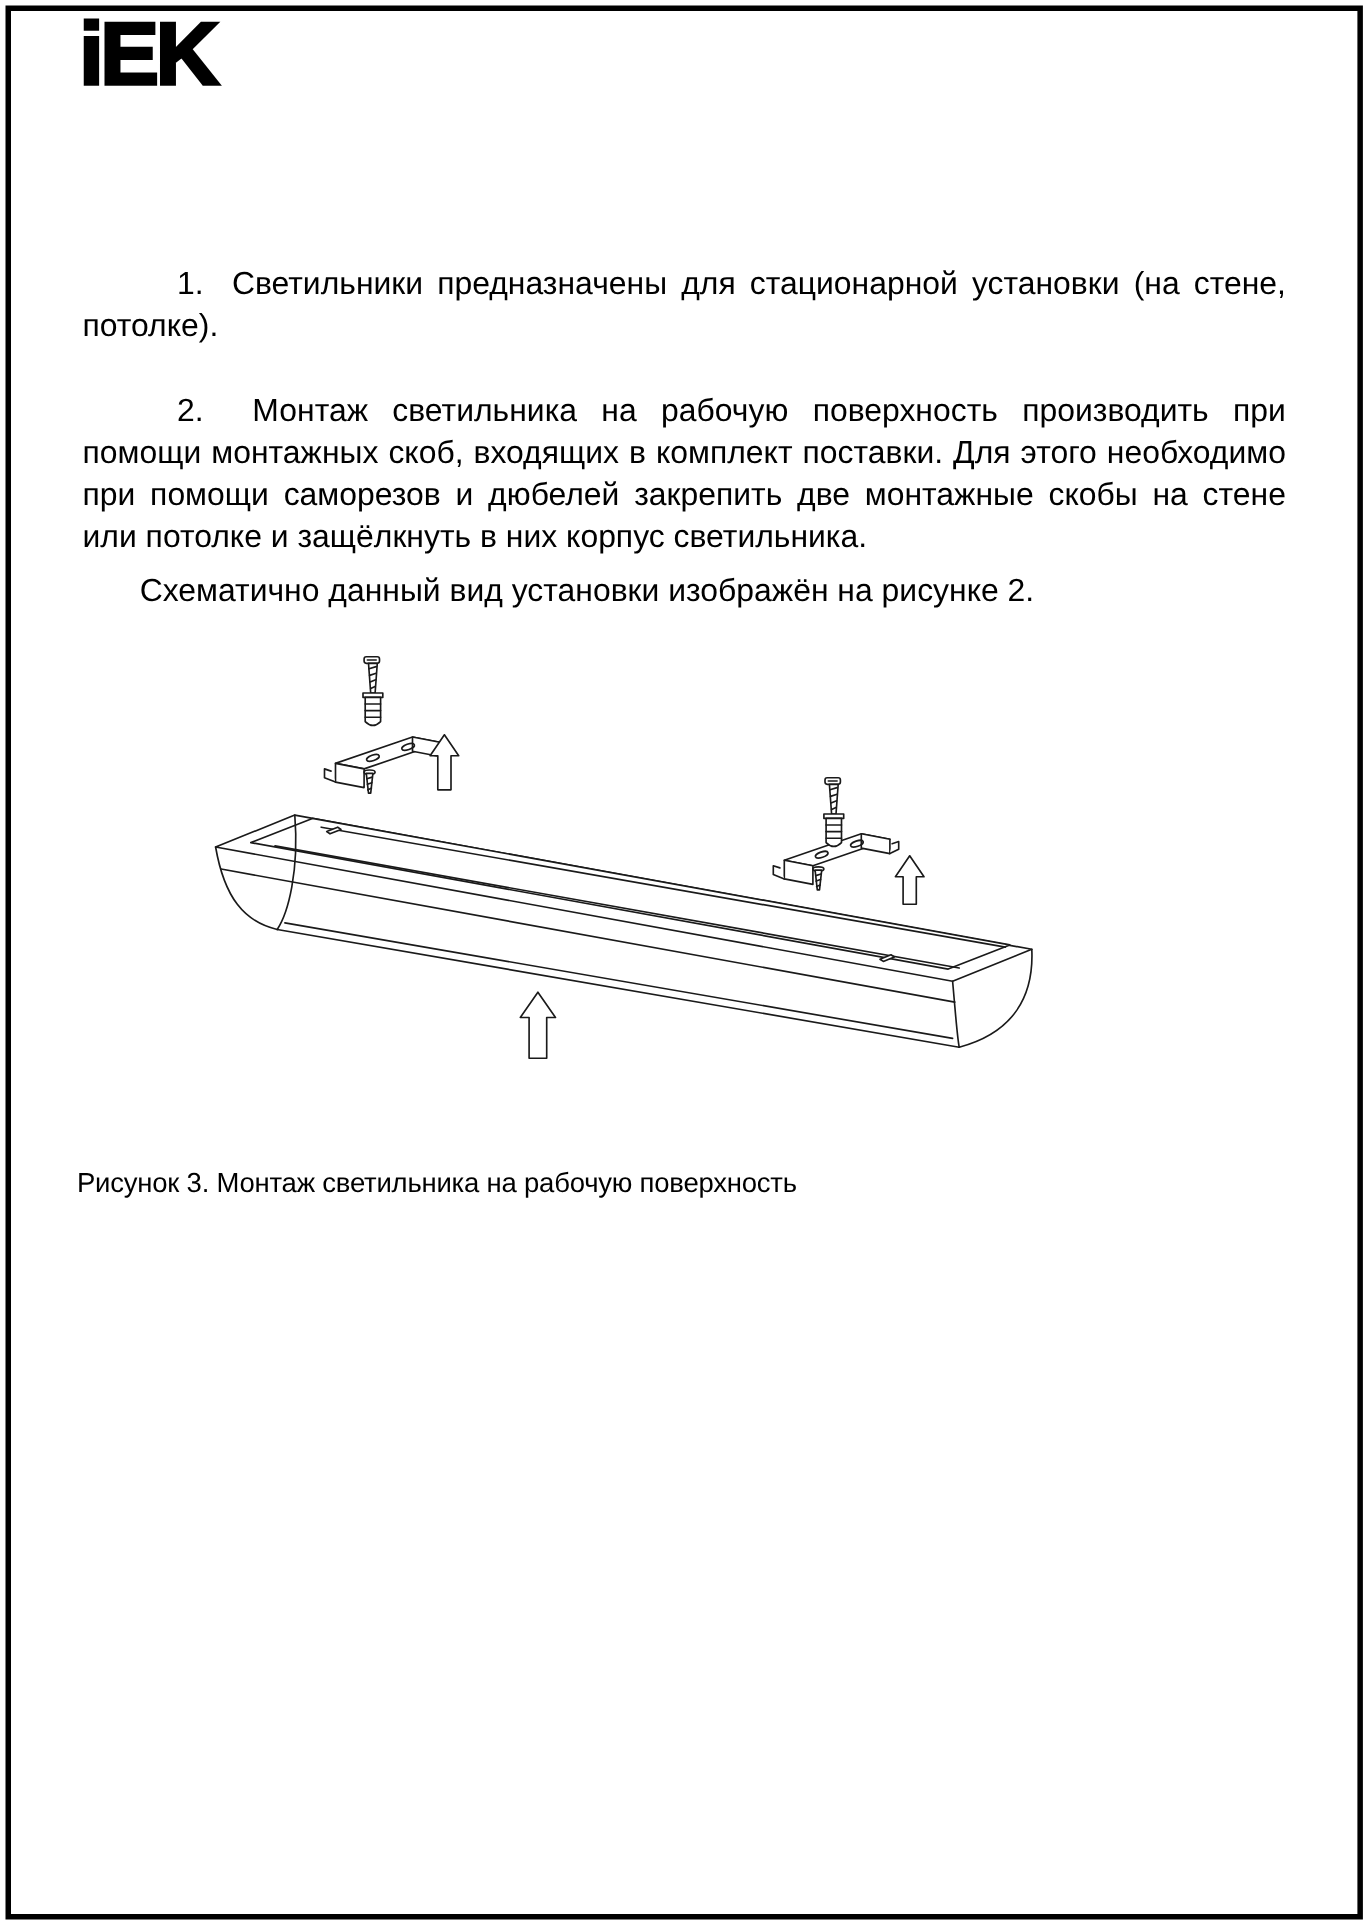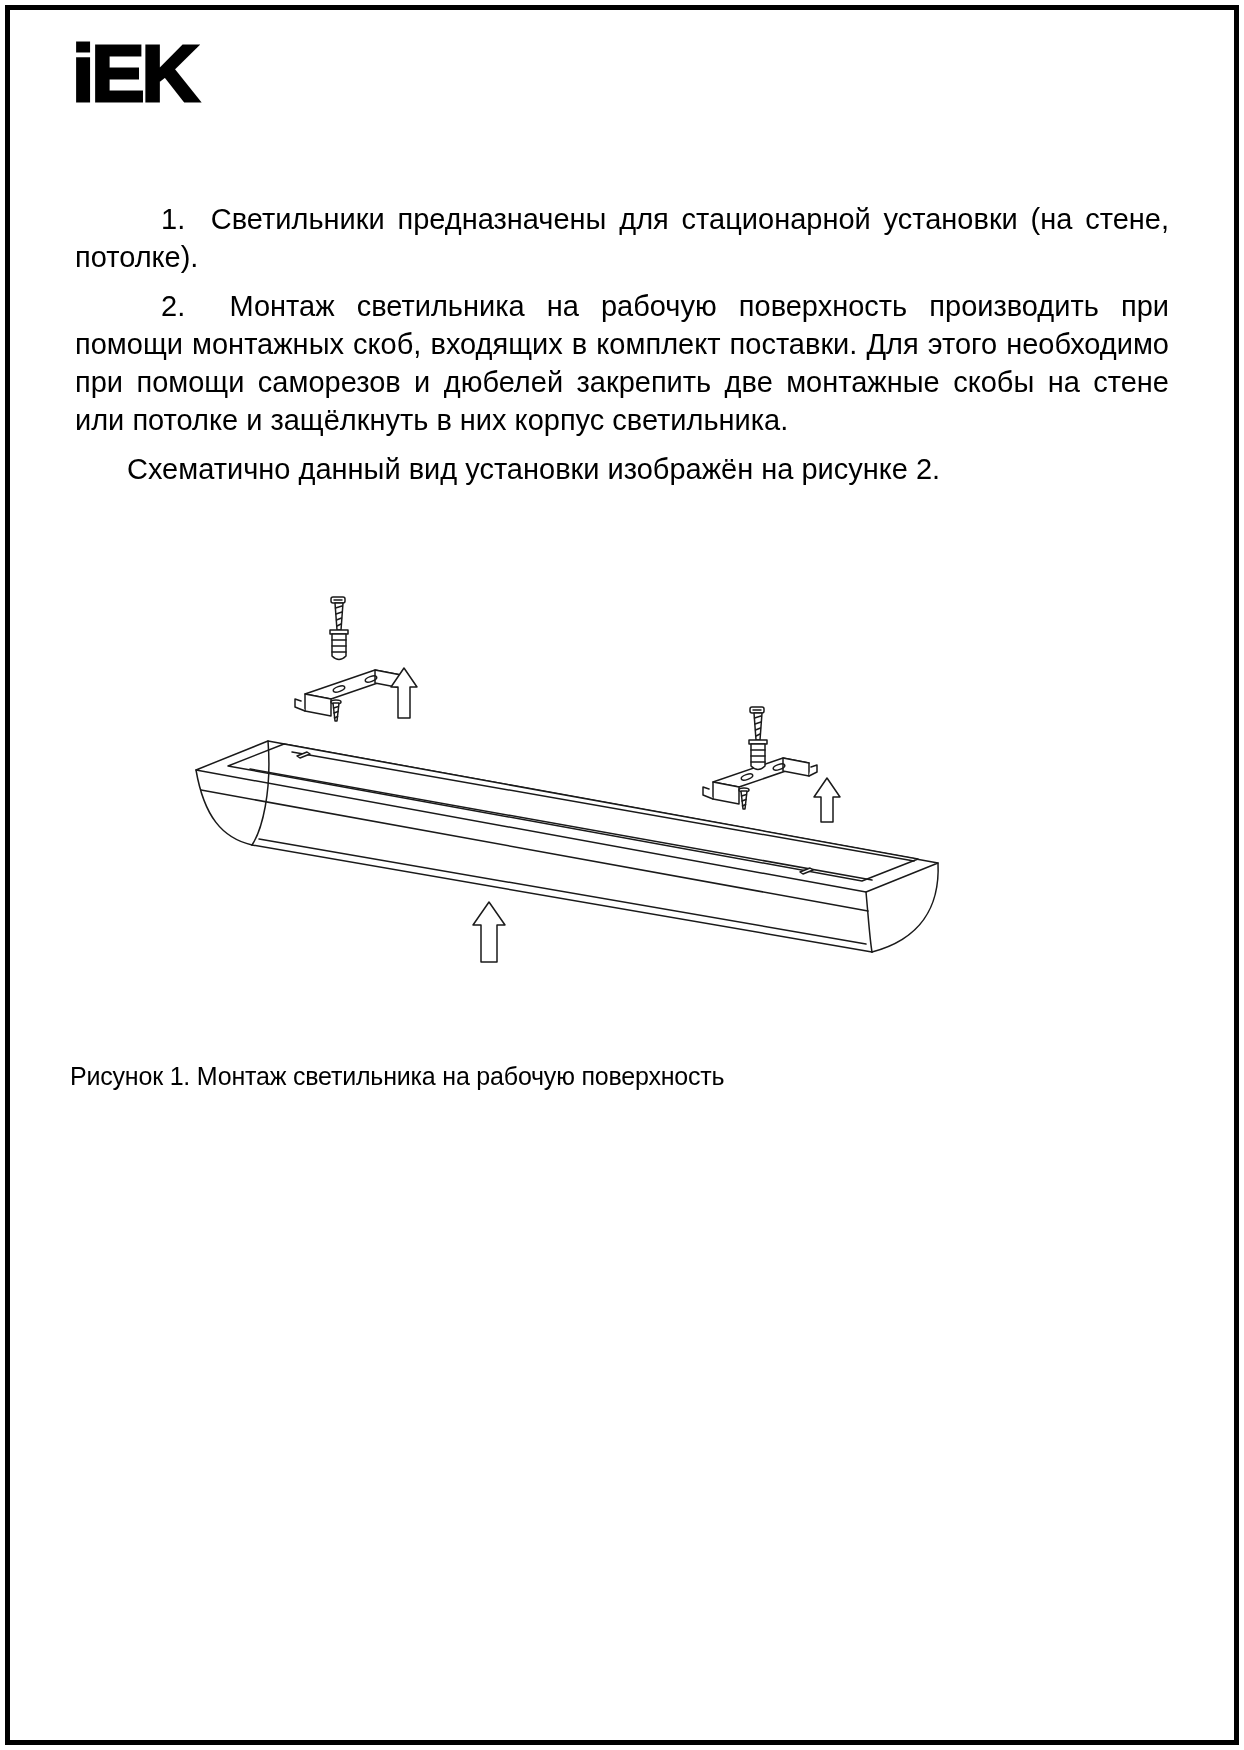--- a/index.html
+++ b/index.html
@@ -17,40 +17,40 @@
   }
   .frame {
     position: absolute;
     left: 5px; top: 5px; right: 5px; bottom: 5px;
     border: 5px solid #000;
     pointer-events: none;
   }
   .logo {
     position: absolute;
     left: 72px;
-    top: 34px;
+    top: 9px;
     font-size: 80px;
     font-weight: bold;
     letter-spacing: -3px;
     -webkit-text-stroke: 3px #000;
     line-height: 1;
   }
   .textblock {
     position: absolute;
     left: 75px;
     top: 200px;
     width: 1094px;
     font-size: 29px;
     line-height: 1.32;
     text-align: justify;
   }
   .textblock p {
     margin: 0 0 10px 0;
   }
-  .textblock p.num-indent { text-indent: 86px; }
+  .textblock p.num-indent { text-indent: 86px; margin-top: 39px; }
   .textblock p.small-indent { text-indent: 52px; margin-bottom: 0; }
   .figure-svg {
     position: absolute;
     left: 0;
     top: 0;
     width: 1244px;
     height: 1750px;
     pointer-events: none;
   }
   .caption {
@@ -171,13 +171,13 @@
     <path d="M404,668 L417,687 L410,687 L410,718 L398,718 L398,687 L391,687 Z" fill="#ffffff"></path>
   </g>
   <g>
     <path d="M827,778 L840,797 L833,797 L833,822 L821,822 L821,797 L814,797 Z" fill="#ffffff"></path>
   </g>
   <g>
     <path d="M489,902 L505,925 L497,925 L497,962 L481,962 L481,925 L473,925 Z" fill="#ffffff"></path>
   </g>
 </svg>
 
-<div class="caption">Рисунок 1. Монтаж светильника на рабочую поверхность</div>
+<div class="caption">Рисунок 3. Монтаж светильника на рабочую поверхность</div>
 
 </body></html>

